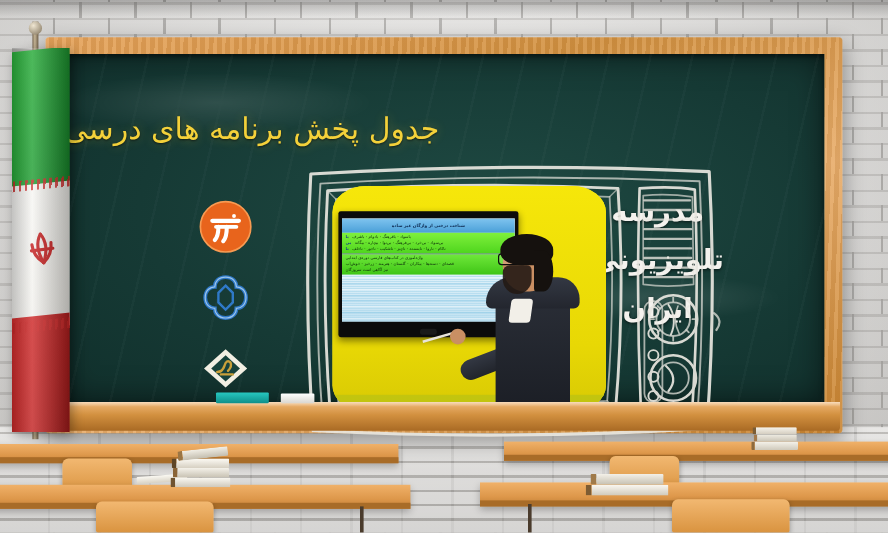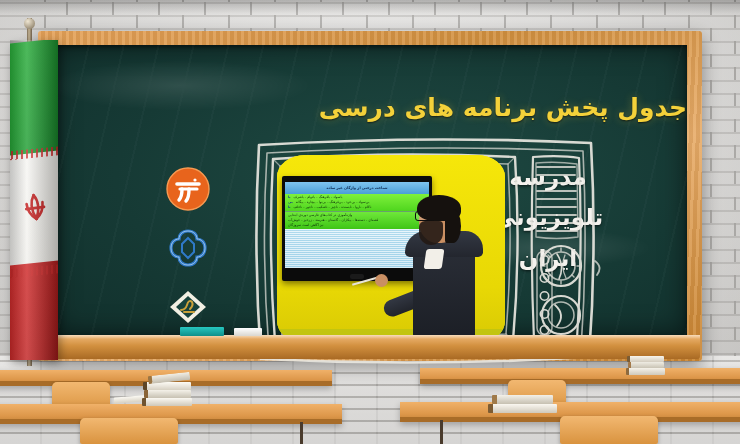--- a/index.html
+++ b/index.html
@@ -64,22 +64,22 @@
         background:linear-gradient(180deg,#f0b878,#d2903f 45%,#a96a24);
         border-radius:0 0 3px 3px;}
   .board-ledge:after{content:"";position:absolute;left:0;right:0;top:0;height:4px;
         background:linear-gradient(180deg,rgba(255,255,255,.5),transparent);}
   .eraser{position:absolute;left:142px;bottom:25px;width:44px;height:9px;border-radius:1px;
         background:linear-gradient(180deg,#27c7c0,#0e8f8a);}
   .chalk{position:absolute;left:196px;bottom:25px;width:28px;height:8px;border-radius:1px;
         background:linear-gradient(180deg,#ffffff,#d9d6cf);}
 
   
-  .title{position:absolute;left:0;right:0;top:48px;text-align:right;
-        color:#f4d13a;font-size:25px;font-weight:700;direction:rtl;
+  .title{position:absolute;left:0;right:0;top:48px;text-align:left;
+        color:#f4d13a;font-size:25px;font-weight:400;direction:rtl;
         letter-spacing:.5px;
         text-shadow:0 1px 2px rgba(0,0,0,.6), 0 0 9px rgba(244,209,58,.30);}
 
   
   .rtext{position:absolute;right:64px;top:112px;width:150px;text-align:center;
         color:#f4f2ee;direction:rtl;font-size:23px;font-weight:700;line-height:1.75;
         text-shadow:0 1px 3px rgba(0,0,0,.65);}
 
   
   .logos{position:absolute;left:106px;top:120px;width:58px;display:flex;

